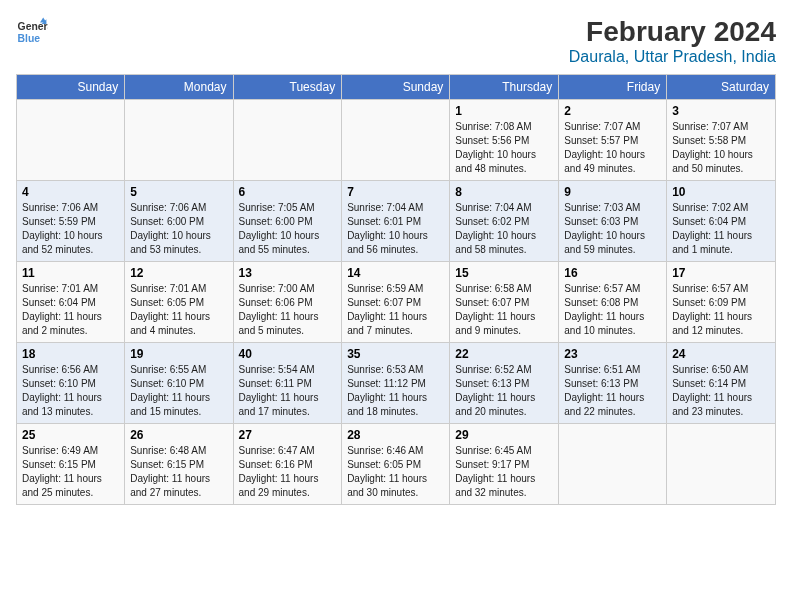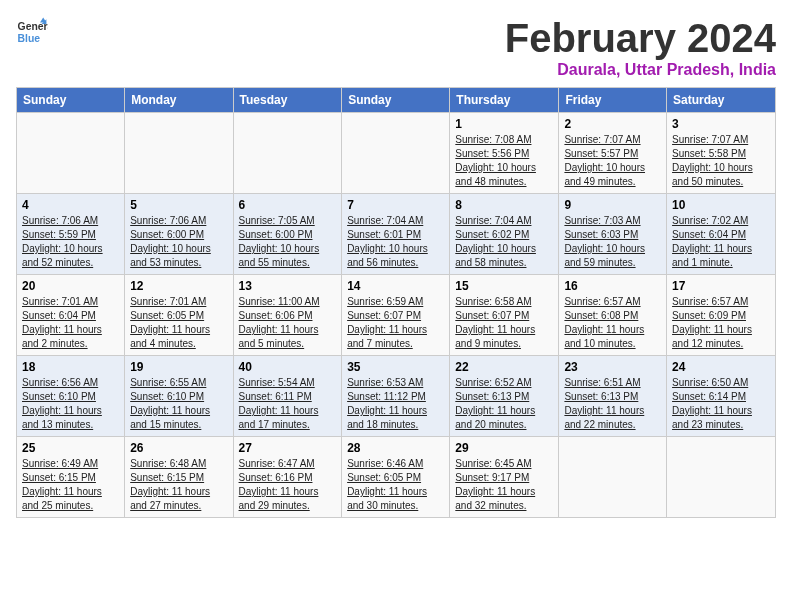--- a/index.html
+++ b/index.html
@@ -22,41 +22,41 @@
       gap: 4px;
     }
     .logo-icon {
       width: 32px;
       height: 32px;
     }
     .title-area {
       text-align: right;
     }
     .month-title {
-      font-size: 40px;
+      font-size: 28px;
       font-weight: bold;
       color: #333;
     }
     .location-title {
       font-size: 16px;
-      color: #a21caf;
-      font-weight: bold;
+      color: #0369a1;
+      font-weight: normal;
     }
     table {
       width: 100%;
       border-collapse: collapse;
       font-size: 11px;
     }
     thead tr th {
       background-color: #4472c4;
       color: #fff;
-      text-align: left;
+      text-align: right;
       padding: 5px 6px;
       font-size: 12px;
-      font-weight: bold;
+      font-weight: normal;
       border: 1px solid #ccc;
     }
     tbody tr td {
       border: 1px solid #ccc;
       vertical-align: top;
       padding: 4px 5px;
       height: 80px;
       width: 113px;
     }
     tbody tr:nth-child(odd) td {
@@ -68,21 +68,20 @@
     .day-num {
       font-weight: bold;
       font-size: 12px;
       display: block;
       margin-bottom: 2px;
     }
     .cell-info {
       font-size: 10px;
       color: #222;
       line-height: 1.4;
-      text-decoration: underline;
     }
   </style>
 </head>
 <body>
 
 <div class="header-area">
   <div class="logo">
     <svg class="logo-icon" viewBox="0 0 40 40">
       <text x="2" y="18" font-size="13" font-weight="bold" fill="#333">General</text>
       <text x="2" y="32" font-size="13" font-weight="bold" fill="#4a90d9">Blue</text>
@@ -182,36 +181,36 @@
         <td>
           <span class="day-num">10</span>
           <div class="cell-info">Sunrise: 7:02 AM
 Sunset: 6:04 PM
 Daylight: 11 hours
 and 1 minute.</div>
         </td>
       </tr>
       <tr>
         <td>
-          <span class="day-num">20</span>
+          <span class="day-num">11</span>
           <div class="cell-info">Sunrise: 7:01 AM
 Sunset: 6:04 PM
 Daylight: 11 hours
 and 2 minutes.</div>
         </td>
         <td>
           <span class="day-num">12</span>
           <div class="cell-info">Sunrise: 7:01 AM
 Sunset: 6:05 PM
 Daylight: 11 hours
 and 4 minutes.</div>
         </td>
         <td>
           <span class="day-num">13</span>
-          <div class="cell-info">Sunrise: 11:00 AM
+          <div class="cell-info">Sunrise: 7:00 AM
 Sunset: 6:06 PM
 Daylight: 11 hours
 and 5 minutes.</div>
         </td>
         <td>
           <span class="day-num">14</span>
           <div class="cell-info">Sunrise: 6:59 AM
 Sunset: 6:07 PM
 Daylight: 11 hours
 and 7 minutes.</div>

